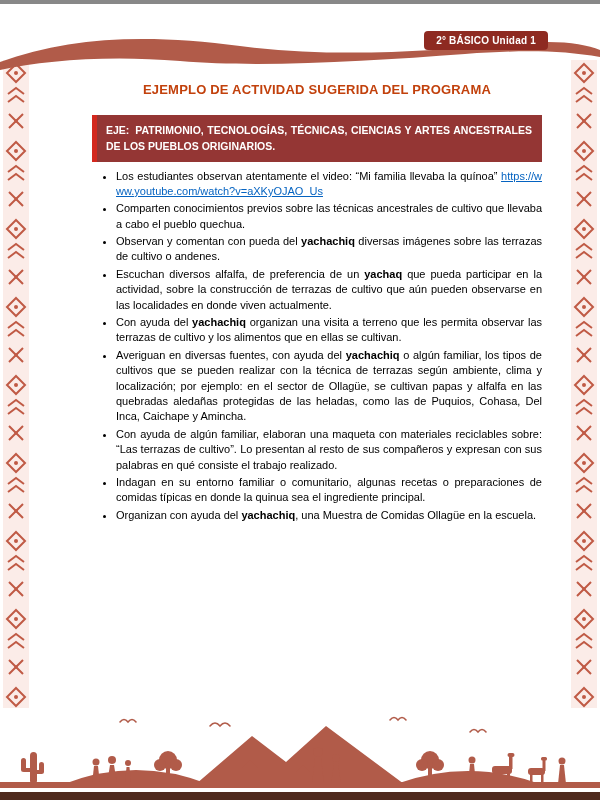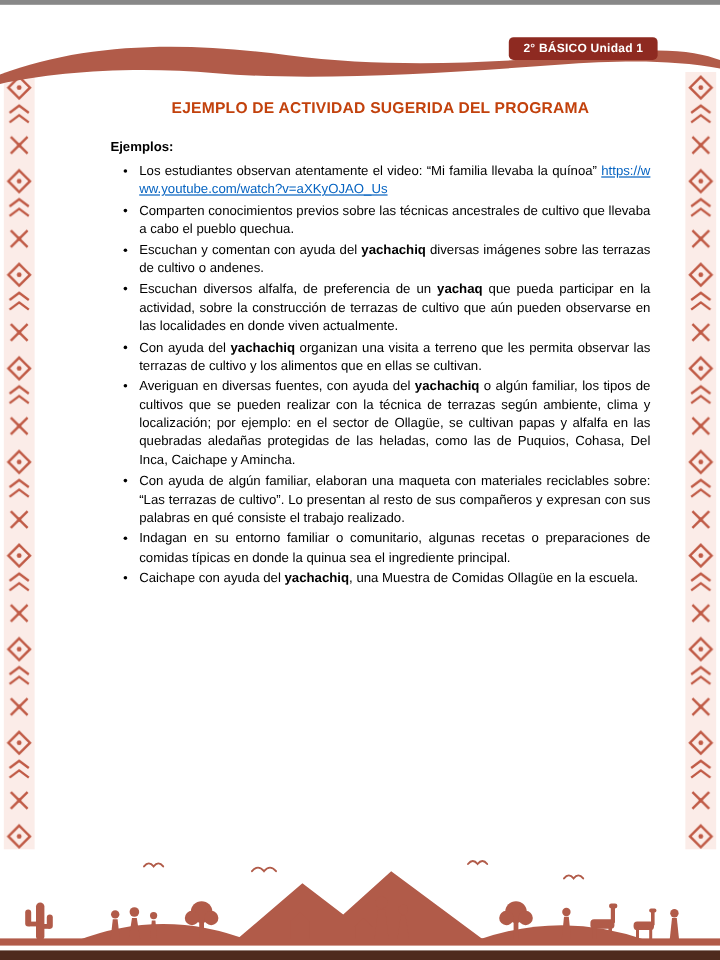--- a/index.html
+++ b/index.html
@@ -85,34 +85,36 @@
   <svg class="top-wave" viewBox="0 0 600 44">
     <path d="M0 34 C70 8 150 6 240 18 C340 31 440 22 525 15 C560 12 585 16 600 22 L600 29 C560 22 520 22 465 26 C370 33 260 40 180 33 C110 27 45 32 0 42 Z" fill="#b15b49"></path>
   </svg>
 
   <div class="badge">2° BÁSICO Unidad 1</div>
 
   <div class="content">
 
     <div class="page-title">EJEMPLO DE ACTIVIDAD SUGERIDA DEL PROGRAMA</div>
 
+    <div class="eje-banner">
+      <span class="eje-label">EJE:</span><span>PATRIMONIO, TECNOLOGÍAS, TÉCNICAS, CIENCIAS Y ARTES ANCESTRALES DE LOS PUEBLOS ORIGINARIOS.</span>
+    </div>
 
 
-    <div class="examples-heading">Ejemplos:</div>
 
     <ul class="examples">
         <li><span>Los estudiantes observan atentamente el video: “Mi familia llevaba la quínoa” </span><a href="#" class="link">https://www.youtube.com/watch?v=aXKyOJAO_Us</a></li>
         <li><span>Comparten conocimientos previos sobre las técnicas ancestrales de cultivo que llevaba a cabo el pueblo quechua.</span></li>
-        <li><span>Escuchan y comentan con ayuda del </span><span class="bold">yachachiq</span><span> diversas imágenes sobre las terrazas de cultivo o andenes.</span></li>
+        <li><span>Observan y comentan con pueda del </span><span class="bold">yachachiq</span><span> diversas imágenes sobre las terrazas de cultivo o andenes.</span></li>
         <li><span>Escuchan diversos alfalfa, de preferencia de un </span><span class="bold">yachaq</span><span> que pueda participar en la actividad, sobre la construcción de terrazas de cultivo que aún pueden observarse en las localidades en donde viven actualmente.</span></li>
         <li><span>Con ayuda del </span><span class="bold">yachachiq</span><span> organizan una visita a terreno que les permita observar las terrazas de cultivo y los alimentos que en ellas se cultivan.</span></li>
         <li><span>Averiguan en diversas fuentes, con ayuda del </span><span class="bold">yachachiq</span><span> o algún familiar, los tipos de cultivos que se pueden realizar con la técnica de terrazas según ambiente, clima y localización; por ejemplo: en el sector de Ollagüe, se cultivan papas y alfalfa en las quebradas aledañas protegidas de las heladas, como las de Puquios, Cohasa, Del Inca, Caichape y Amincha.</span></li>
         <li><span>Con ayuda de algún familiar, elaboran una maqueta con materiales reciclables sobre: “Las terrazas de cultivo”. Lo presentan al resto de sus compañeros y expresan con sus palabras en qué consiste el trabajo realizado.</span></li>
         <li><span>Indagan en su entorno familiar o comunitario, algunas recetas o preparaciones de comidas típicas en donde la quinua sea el ingrediente principal.</span></li>
-        <li><span>Caichape con ayuda del </span><span class="bold">yachachiq</span><span>, una Muestra de Comidas Ollagüe en la escuela.</span></li>
+        <li><span>Organizan con ayuda del </span><span class="bold">yachachiq</span><span>, una Muestra de Comidas Ollagüe en la escuela.</span></li>
       </ul>
 
   </div>
 
   <svg class="footer-art" viewBox="0 0 600 82">
     <rect x="0" y="0" width="600" height="82" fill="#ffffff"></rect>
     <g fill="#b15b49">
 
       <path d="M64 74 Q136 46 208 74 Z"></path>
       <path d="M196 74 L252 26 L286 52 L326 16 L404 74 Z"></path>

